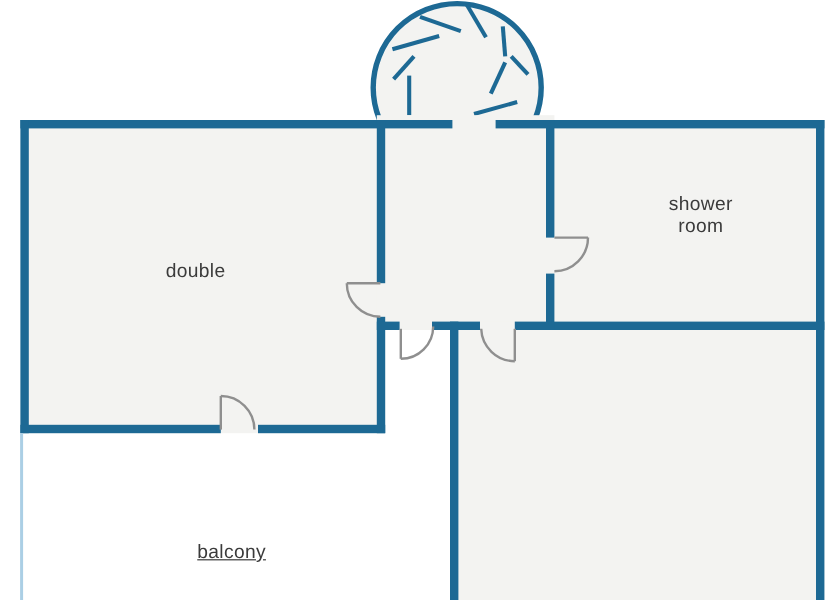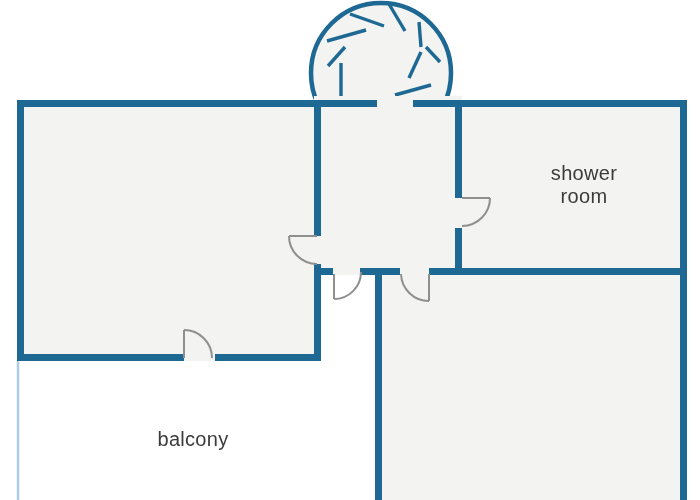--- a/index.html
+++ b/index.html
@@ -16,21 +16,21 @@
     overflow: hidden;
   }
   #plan-svg {
     position: absolute;
     left: 0;
     top: 0;
   }
   .room-label {
     position: absolute;
     color: #3b3b3b;
-    font-size: 20px;
+    font-size: 16px;
     letter-spacing: 0.3px;
     line-height: 1.15;
     text-align: center;
     white-space: normal;
   }
 </style>
 </head>
 <body>
 
 <div id="floorplan">
@@ -101,19 +101,20 @@
         <line x1="429" y1="274" x2="429" y2="301"></line>
         <path d="M 401,274 A 28,28 0 0 0 429,301"></path>
       </g>
       <g>
         <line x1="462" y1="198" x2="490" y2="198"></line>
         <path d="M 490,198 A 28,28 0 0 1 462,226"></path>
       </g>
     </g>
   </svg>
 
+  <div class="room-label" style="left:103px; top:218px; width:120px;">double</div>
 
   <div class="room-label" style="left:547px; top:162px; width:74px;">shower room</div>
 
 
-  <div class="room-label" style="left:143px; top:428px; width:100px;">balcony</div>
+  <div class="room-label" style="left:143px; top:452px; width:100px;text-decoration:underline;">balcony</div>
 
 </div>
 
 </body></html>

